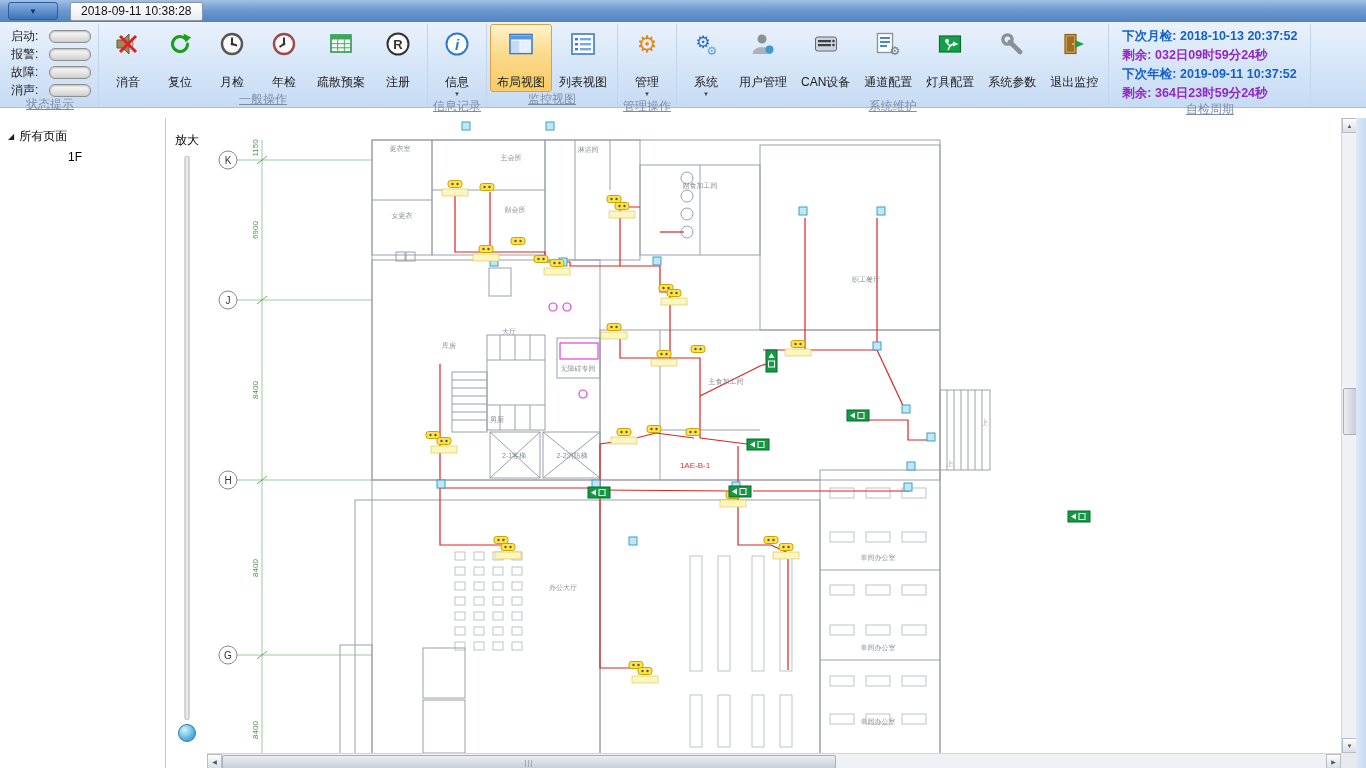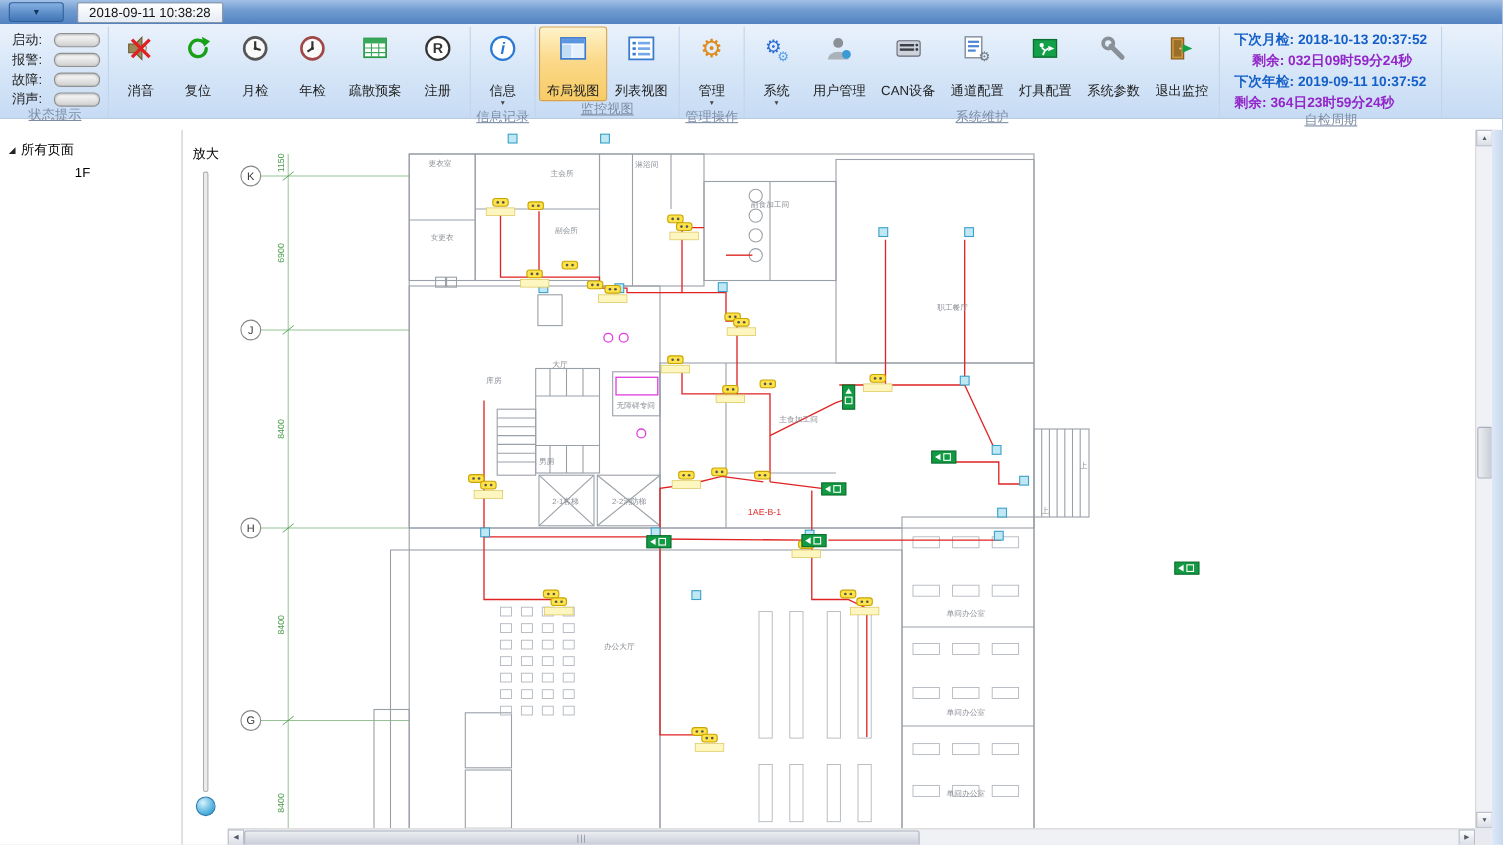--- a/index.html
+++ b/index.html
@@ -167,20 +167,21 @@
             <div class="rbtn">
               <div class="ricon">
                 <svg width="26" height="26" viewBox="0 0 26 26">
                   <circle cx="13" cy="13" r="10.5" fill="#fff" stroke="#333" stroke-width="2"></circle>
                   <text x="13" y="17.5" text-anchor="middle" font-size="13" font-weight="bold" fill="#333">R</text>
                 </svg>
               </div>
               <div class="rlabel">注册</div>
             </div>
           </div>
+          <div class="rcaption">一般操作</div>
         </div>
         <div class="rgroup">
           <div class="rgroup-buttons">
             <div class="rbtn">
               <div class="ricon">
                 <svg width="26" height="26" viewBox="0 0 26 26">
                   <circle cx="13" cy="13" r="10.5" fill="#fff" stroke="#2a7ad4" stroke-width="2"></circle>
                   <text x="13" y="18.5" text-anchor="middle" font-size="15" font-weight="bold" font-style="italic" fill="#2a7ad4">i</text>
                 </svg>
               </div>
@@ -315,21 +316,21 @@
               </div>
               <div class="rlabel">退出监控</div>
             </div>
           </div>
           <div class="rcaption">系统维护</div>
         </div>
       </div>
     <div class="rgroup">
       <div class="sc-lines">
           <div class="sc-line" style="color: rgb(21, 96, 200);">下次月检: 2018-10-13 20:37:52</div>
-          <div class="sc-line" style="color: rgb(147, 38, 201); margin-left: 16px;">剩余: 032日09时59分24秒</div>
+          <div class="sc-line" style="color: rgb(147, 38, 201);">剩余: 032日09时59分24秒</div>
           <div class="sc-line" style="color: rgb(21, 96, 200);">下次年检: 2019-09-11 10:37:52</div>
           <div class="sc-line" style="color: rgb(147, 38, 201);">剩余: 364日23时59分24秒</div>
         </div>
       <div class="rcaption">自检周期</div>
     </div>
   </div>
 
   <div class="main">
 
     <div class="sidebar">

